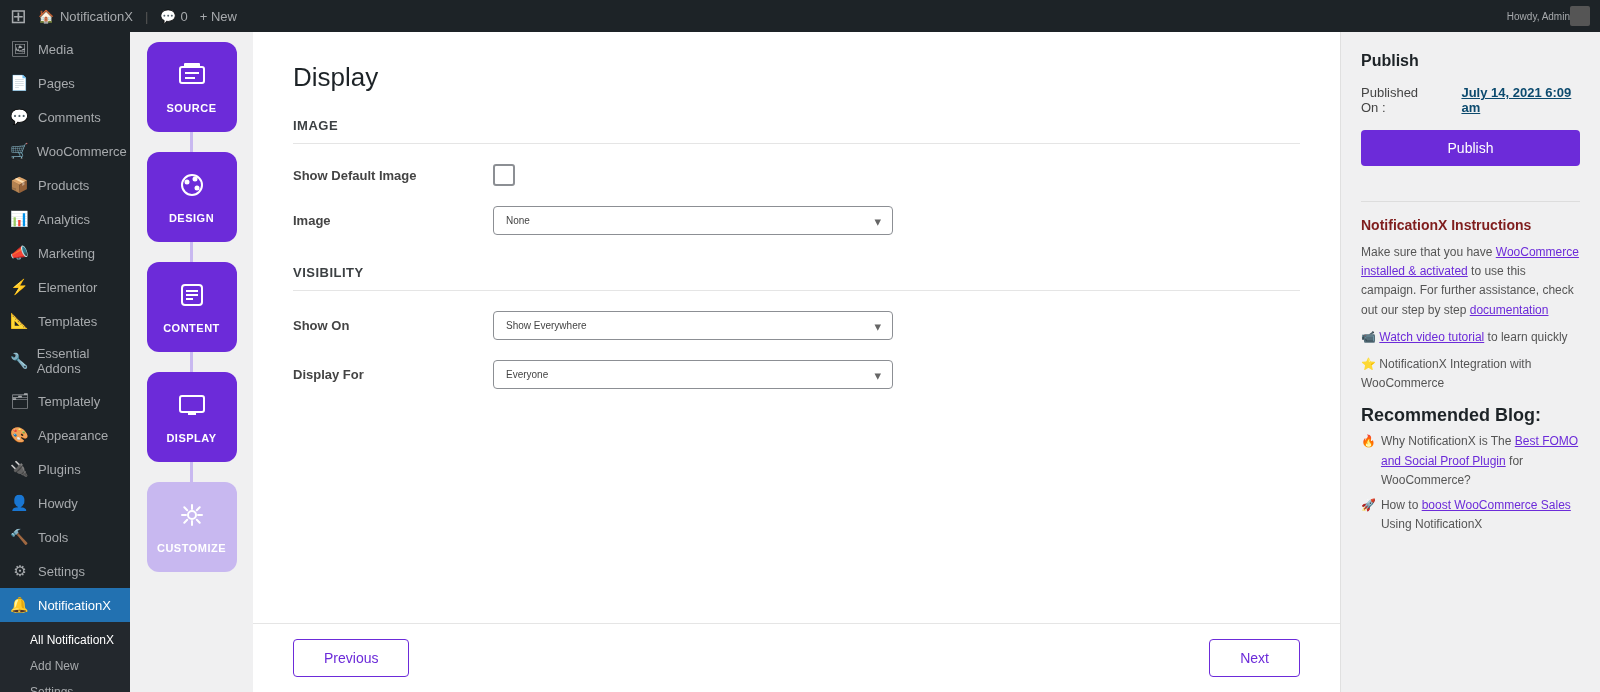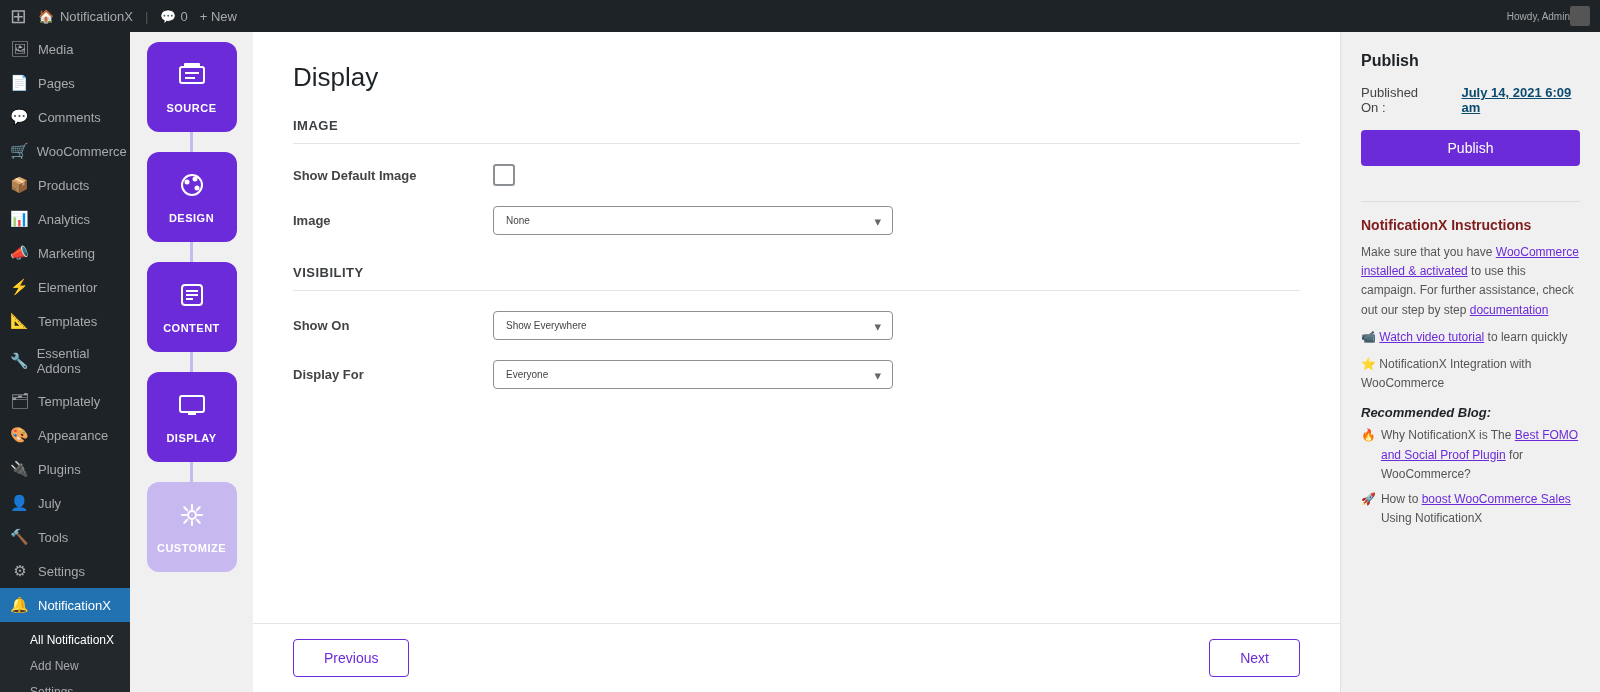--- a/index.html
+++ b/index.html
@@ -63,21 +63,21 @@
     
     .right-sidebar { width: 260px; background: #f0f0f1; padding: 20px; overflow-y: auto; flex-shrink: 0; border-left: 1px solid #e0e0e0; }
     .rs-title { font-size: 16px; font-weight: 600; color: #1d2327; margin-bottom: 15px; }
     .rs-row { display: flex; align-items: center; gap: 24px; margin-bottom: 15px; font-size: 13px; color: #444; }
     .rs-date { color: #0c4a6e; font-weight: 600; font-size: 13px; text-decoration: underline; }
     .btn-publish { background: #6c2bd9; color: #fff; border: none; padding: 10px 24px; border-radius: 4px; font-size: 14px; cursor: pointer; width: 100%; margin-bottom: 20px; }
     .rs-divider { border: none; border-top: 1px solid #ddd; margin: 15px 0; }
     .rs-instructions-title { font-size: 14px; font-weight: 600; color: #7f1d1d; margin-bottom: 10px; }
     .rs-instructions-text { font-size: 12px; color: #555; line-height: 1.6; margin-bottom: 8px; }
     .rs-link { color: #6c2bd9; text-decoration: underline; cursor: pointer; }
-    .rs-blog-title { font-size: 13px; font-weight: 700; color: #1d2327; margin: 12px 0 6px; font-style: italic; }
+    .rs-blog-title { font-size: 18px; font-weight: 700; color: #1d2327; margin: 12px 0 6px; }
     .rs-blog-item { font-size: 12px; color: #555; line-height: 1.6; margin-bottom: 6px; display: flex; gap: 5px; }
   </style>
 </head>
 <body>
 
 <div class="topbar">
   <span class="topbar-logo">⊞</span>
   <span class="topbar-site">
     <span>🏠</span>
     <span>NotificationX</span>
@@ -144,21 +144,21 @@
     <div class="sidebar-item">
       <span class="icon">🎨</span>
       <span>Appearance</span>
     </div>
     <div class="sidebar-item">
       <span class="icon">🔌</span>
       <span>Plugins</span>
     </div>
     <div class="sidebar-item">
       <span class="icon">👤</span>
-      <span>July</span>
+      <span>Howdy</span>
     </div>
     <div class="sidebar-item">
       <span class="icon">🔨</span>
       <span>Tools</span>
     </div>
     <div class="sidebar-item">
       <span class="icon">⚙</span>
       <span>Settings</span>
     </div>
     <div class="sidebar-item active">

